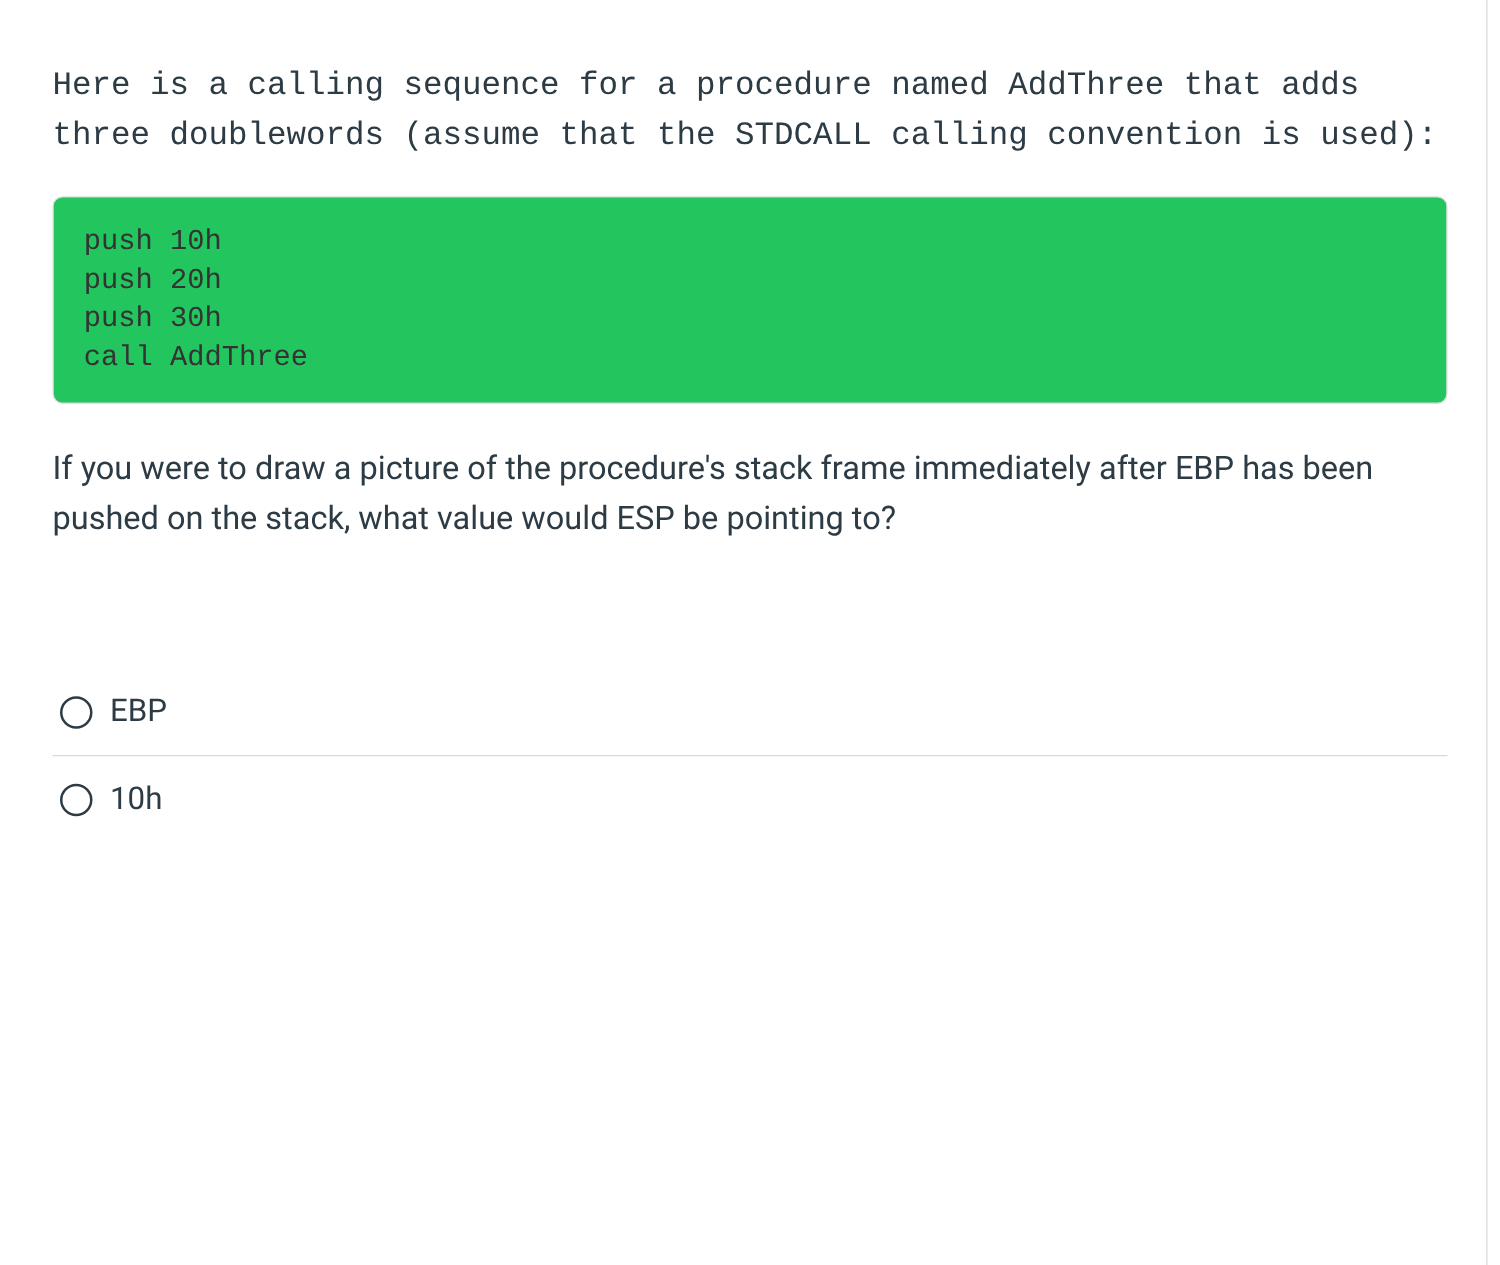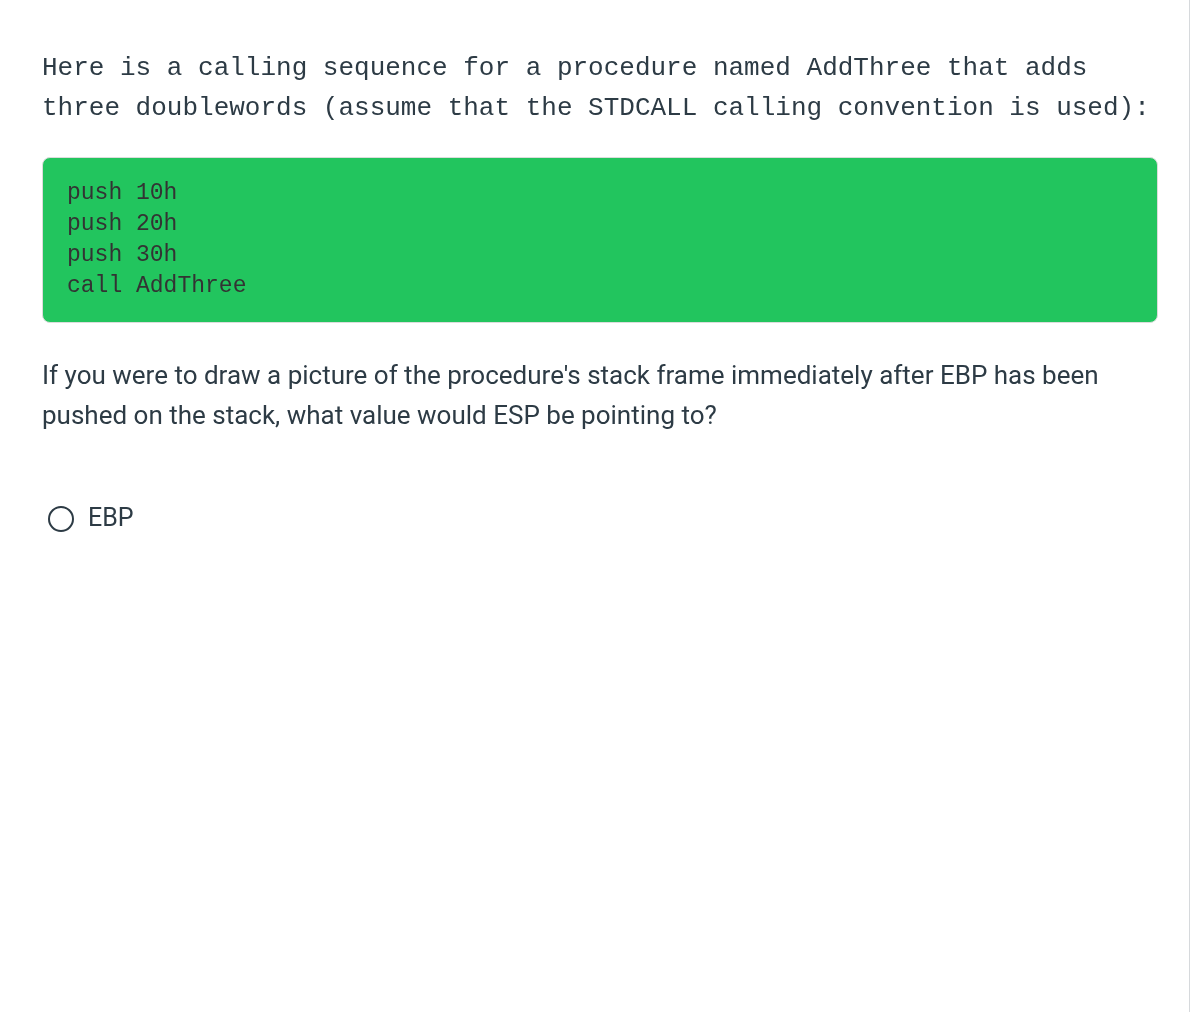--- a/index.html
+++ b/index.html
@@ -40,29 +40,29 @@
       font-size: 23px;
       line-height: 1.35;
       color: #333;
       white-space: pre;
       margin-bottom: 32px;
     }
     .question-text-2 {
       font-size: 26px;
       line-height: 1.55;
       color: #2d3b45;
-      margin-bottom: 48px;
+      margin-bottom: 100px;
     }
     .options {
       display: flex;
       flex-direction: column;
     }
     .option-row {
       display: flex;
-      align-items: flex-end;
+      align-items: center;
       padding: 20px 6px;
       border-bottom: 1px solid #d6d9dc;
     }
     .option-row:last-child {
       border-bottom: none;
     }
     .radio {
       width: 26px;
       height: 26px;
       border: 2.5px solid #2d3b45;
@@ -90,13 +90,17 @@
 push 30h
 call AddThree</pre>
 
 <p class="question-text-2">If you were to draw a picture of the procedure's stack frame immediately after EBP has been pushed on the stack, what value would ESP be pointing to?</p>
 
 <div class="options">
   <div class="option-row">
     <div class="radio"></div>
     <span class="option-label">EBP</span>
   </div>
+  <div class="option-row">
+    <div class="radio"></div>
+    <span class="option-label">10h</span>
+  </div>
 </div>
 
 </body></html>

